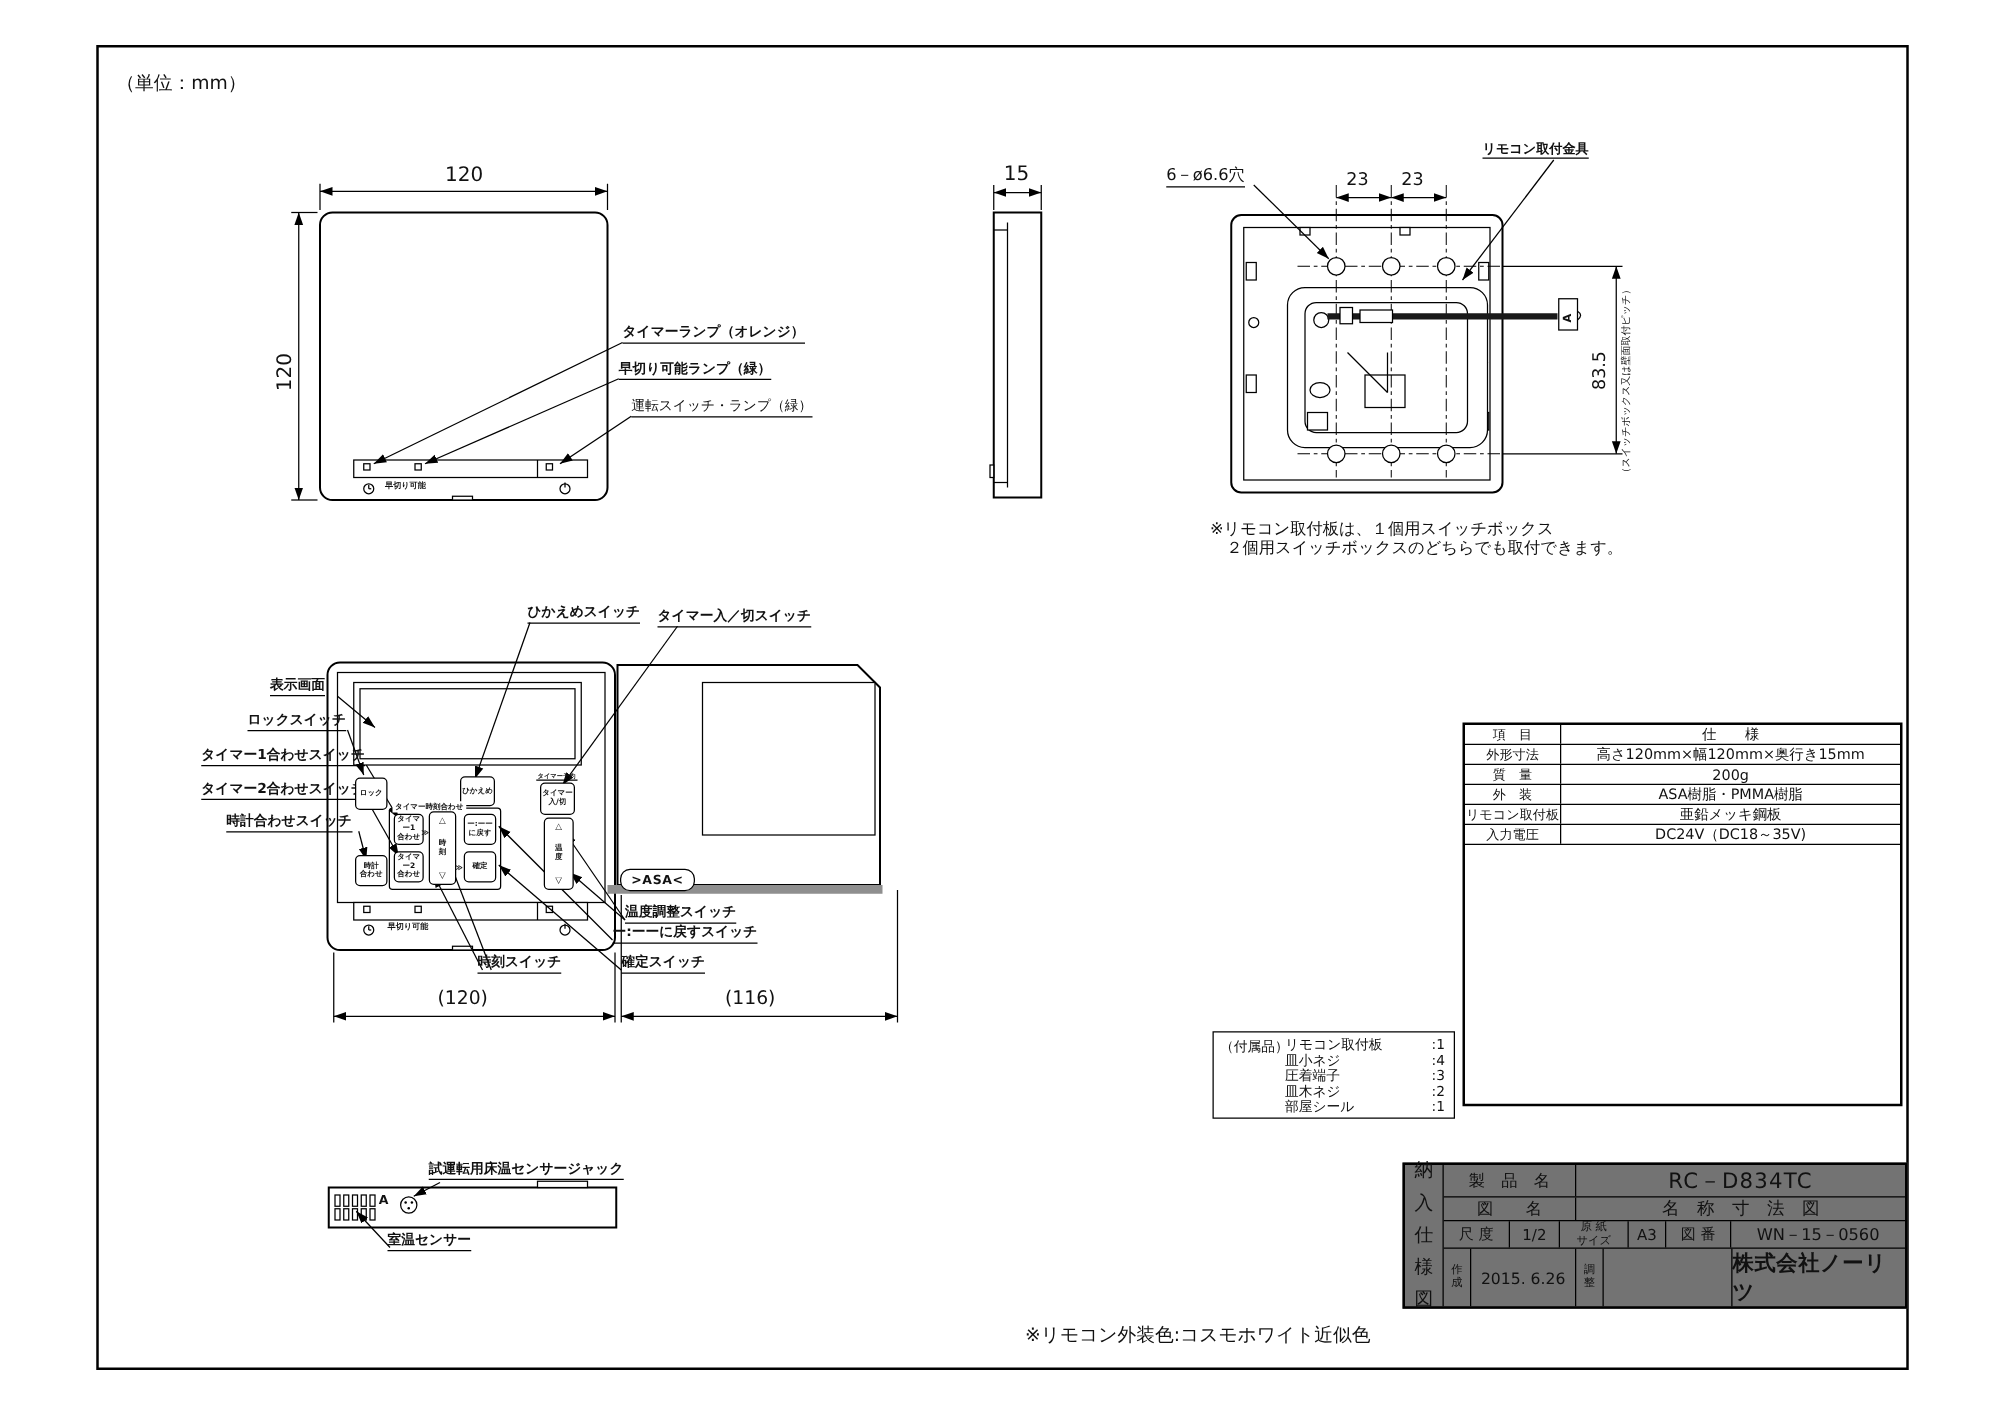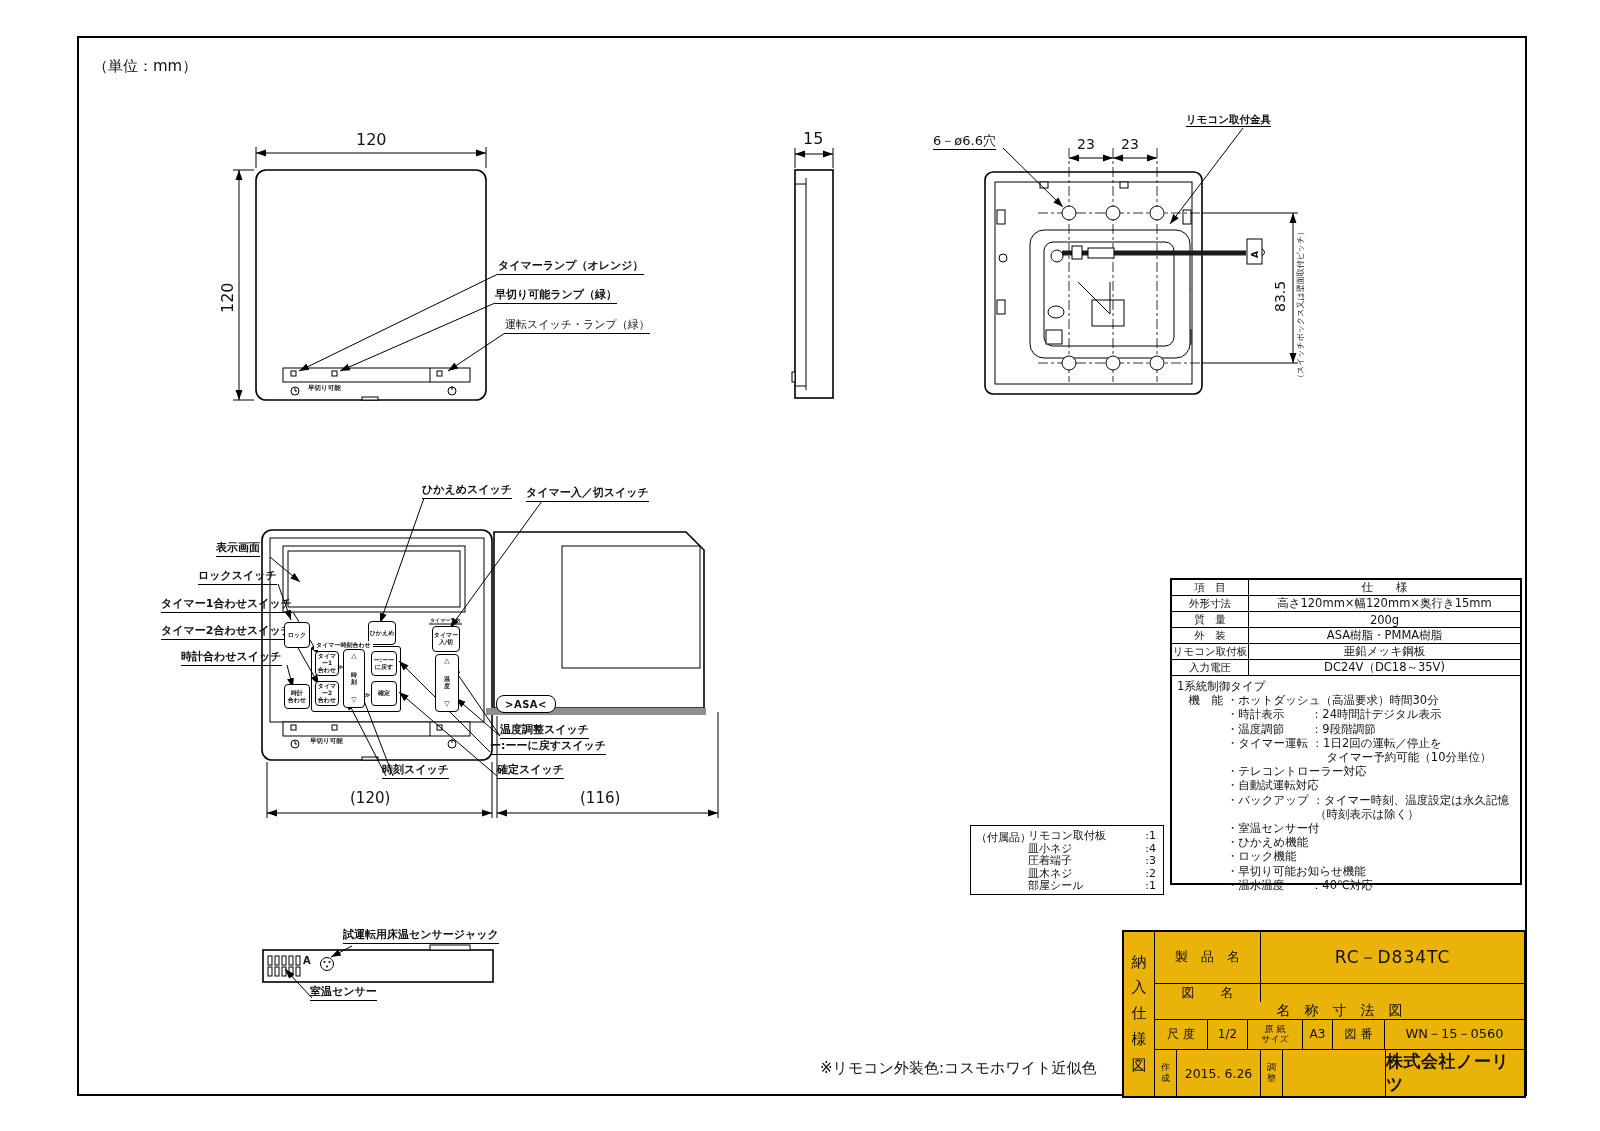--- a/index.html
+++ b/index.html
@@ -25,28 +25,28 @@
            box-sizing:border-box;font-size:11px;background:#fff;}
   .acc-title{position:absolute;left:5px;top:4px;}
   .acc-rows{position:absolute;left:57px;top:4px;right:7px;}
   .acc-row{display:flex;justify-content:space-between;height:12.6px;line-height:12.6px;}
   .spec-table{position:absolute;left:1170px;top:578px;width:352px;height:307px;border:2px solid #000;
               box-sizing:border-box;background:#fff;}
   .spec-row{display:flex;border-bottom:1px solid #000;height:15px;align-items:stretch;}
   .spec-c1{width:76px;border-right:1px solid #000;display:flex;align-items:center;justify-content:center;font-size:10.5px;}
   .spec-c2{flex:1;display:flex;align-items:center;justify-content:center;font-size:11.5px;}
   .spec-functions{padding:3px 5px;font-size:11.5px;line-height:14.2px;white-space:pre;}
-  .tb{position:absolute;left:1122px;top:930px;width:404px;height:168px;border:2.5px solid #000;
-      box-sizing:border-box;display:flex;background:#eab308;}
+  .tb{position:absolute;left:1122px;top:930px;width:404px;height:117px;border:2.5px solid #000;
+      box-sizing:border-box;display:flex;background:#737373;}
   .tb-side{width:30px;border-right:1.5px solid #000;display:flex;align-items:center;justify-content:center;}
   .tb-side-text{width:1.1em;word-break:break-all;font-size:15px;line-height:1.72;text-align:center;}
   .tb-main{flex:1;display:flex;flex-direction:column;}
   .dfc{display:flex;align-items:center;justify-content:center;}
   .tb-r1{height:57px;display:flex;border-bottom:1.5px solid #000;}
-  .tb-r2{height:35px;display:flex;border-bottom:1.5px solid #000;flex-direction:column;}
+  .tb-r2{height:35px;display:flex;border-bottom:1.5px solid #000;}
   .tb-r3{height:33px;display:flex;border-bottom:1.5px solid #000;font-size:12px;}
   .tb-r4{flex:1;display:flex;}
   .cell{border-right:1.5px solid #000;box-sizing:border-box;}
   .cell.last{border-right:none;}
   .tb-label1{width:106px;font-size:13px;}
   .tb-val1{flex:1;font-size:17px;letter-spacing:1px;}
   .tb-val2{flex:1;font-size:14px;}
   .small2{font-size:9px;line-height:1.15;text-align:center;white-space:pre-line;}
   .vsm{width:1.05em;word-break:break-all;font-size:9px;line-height:1.2;text-align:center;}
   .company{font-size:17px;font-weight:bold;letter-spacing:0.5px;}
@@ -258,20 +258,22 @@
 
   <div class="t" style="left:803px;top:130px;font-size:16px;">15</div>
 
   <div class="t callout" style="left:933px;top:133px;font-size:13px;">6－ø6.6穴</div>
   <div class="t" style="left:1077px;top:136px;font-size:14px;">23</div>
   <div class="t" style="left:1121px;top:136px;font-size:14px;">23</div>
   <div class="t callout" style="left:1186px;top:113px;font-size:10.5px;font-weight:bold;">リモコン取付金具</div>
   <div class="t vtext" style="left:1272px;top:312px;font-size:14px;">83.5</div>
   <div class="t vtext" style="left:1296px;top:382px;font-size:8px;">（スイッチボックス又は壁面取付ピッチ）</div>
   <div class="t vtext" style="left:1250px;top:258px;font-size:9px;font-weight:bold;">A</div>
+  <div class="t" style="left:968px;top:416px;font-size:13px;">※リモコン取付板は、１個用スイッチボックス
+　２個用スイッチボックスのどちらでも取付できます。</div>
 
   <div class="t callout" style="left:216px;top:542px;font-size:11px;font-weight:bold;">表示画面</div>
   <div class="t callout" style="left:198px;top:570px;font-size:11px;font-weight:bold;">ロックスイッチ</div>
   <div class="t callout" style="left:161px;top:598px;font-size:11px;font-weight:bold;">タイマー1合わせスイッチ</div>
   <div class="t callout" style="left:161px;top:625px;font-size:11px;font-weight:bold;">タイマー2合わせスイッチ</div>
   <div class="t callout" style="left:181px;top:651px;font-size:11px;font-weight:bold;">時計合わせスイッチ</div>
   <div class="t callout" style="left:422px;top:484px;font-size:11px;font-weight:bold;">ひかえめスイッチ</div>
   <div class="t callout" style="left:526px;top:487px;font-size:11px;font-weight:bold;">タイマー入／切スイッチ</div>
   <div class="t callout" style="left:500px;top:724px;font-size:11px;font-weight:bold;">温度調整スイッチ</div>
   <div class="t callout" style="left:490px;top:740px;font-size:11px;font-weight:bold;">ー:ーーに戻すスイッチ</div>
@@ -371,35 +373,20 @@
         <div class="spec-row">
           <div class="spec-c1">リモコン取付板</div>
           <div class="spec-c2">亜鉛メッキ鋼板</div>
         </div>
 
         <div class="spec-row">
           <div class="spec-c1">入力電圧</div>
           <div class="spec-c2">DC24V（DC18～35V)</div>
         </div>
       </div>
-    <div class="spec-functions">1系統制御タイプ
-　機　能 ・ホットダッシュ（高温要求）時間30分
-　　　　 ・時計表示　　 ：24時間計デジタル表示
-　　　　 ・温度調節　　 ：9段階調節
-　　　　 ・タイマー運転 ：1日2回の運転／停止を
-　　　　　　　　　　　　　タイマー予約可能（10分単位）
-　　　　 ・テレコントローラー対応
-　　　　 ・自動試運転対応
-　　　　 ・バックアップ ：タイマー時刻、温度設定は永久記憶
-　　　　　　　　　　　　（時刻表示は除く）
-　　　　 ・室温センサー付
-　　　　 ・ひかえめ機能
-　　　　 ・ロック機能
-　　　　 ・早切り可能お知らせ機能
-　　　　 ・温水温度　　 ：40℃対応</div>
   </div>
 
   <div class="tb">
     <div class="tb-side">
       <div class="tb-side-text">納入仕様図</div>
     </div>
     <div class="tb-main">
       <div class="tb-r1">
         <div class="cell tb-label1 dfc">製　品　名</div>
         <div class="cell last tb-val1 dfc">RC－D834TC</div>

